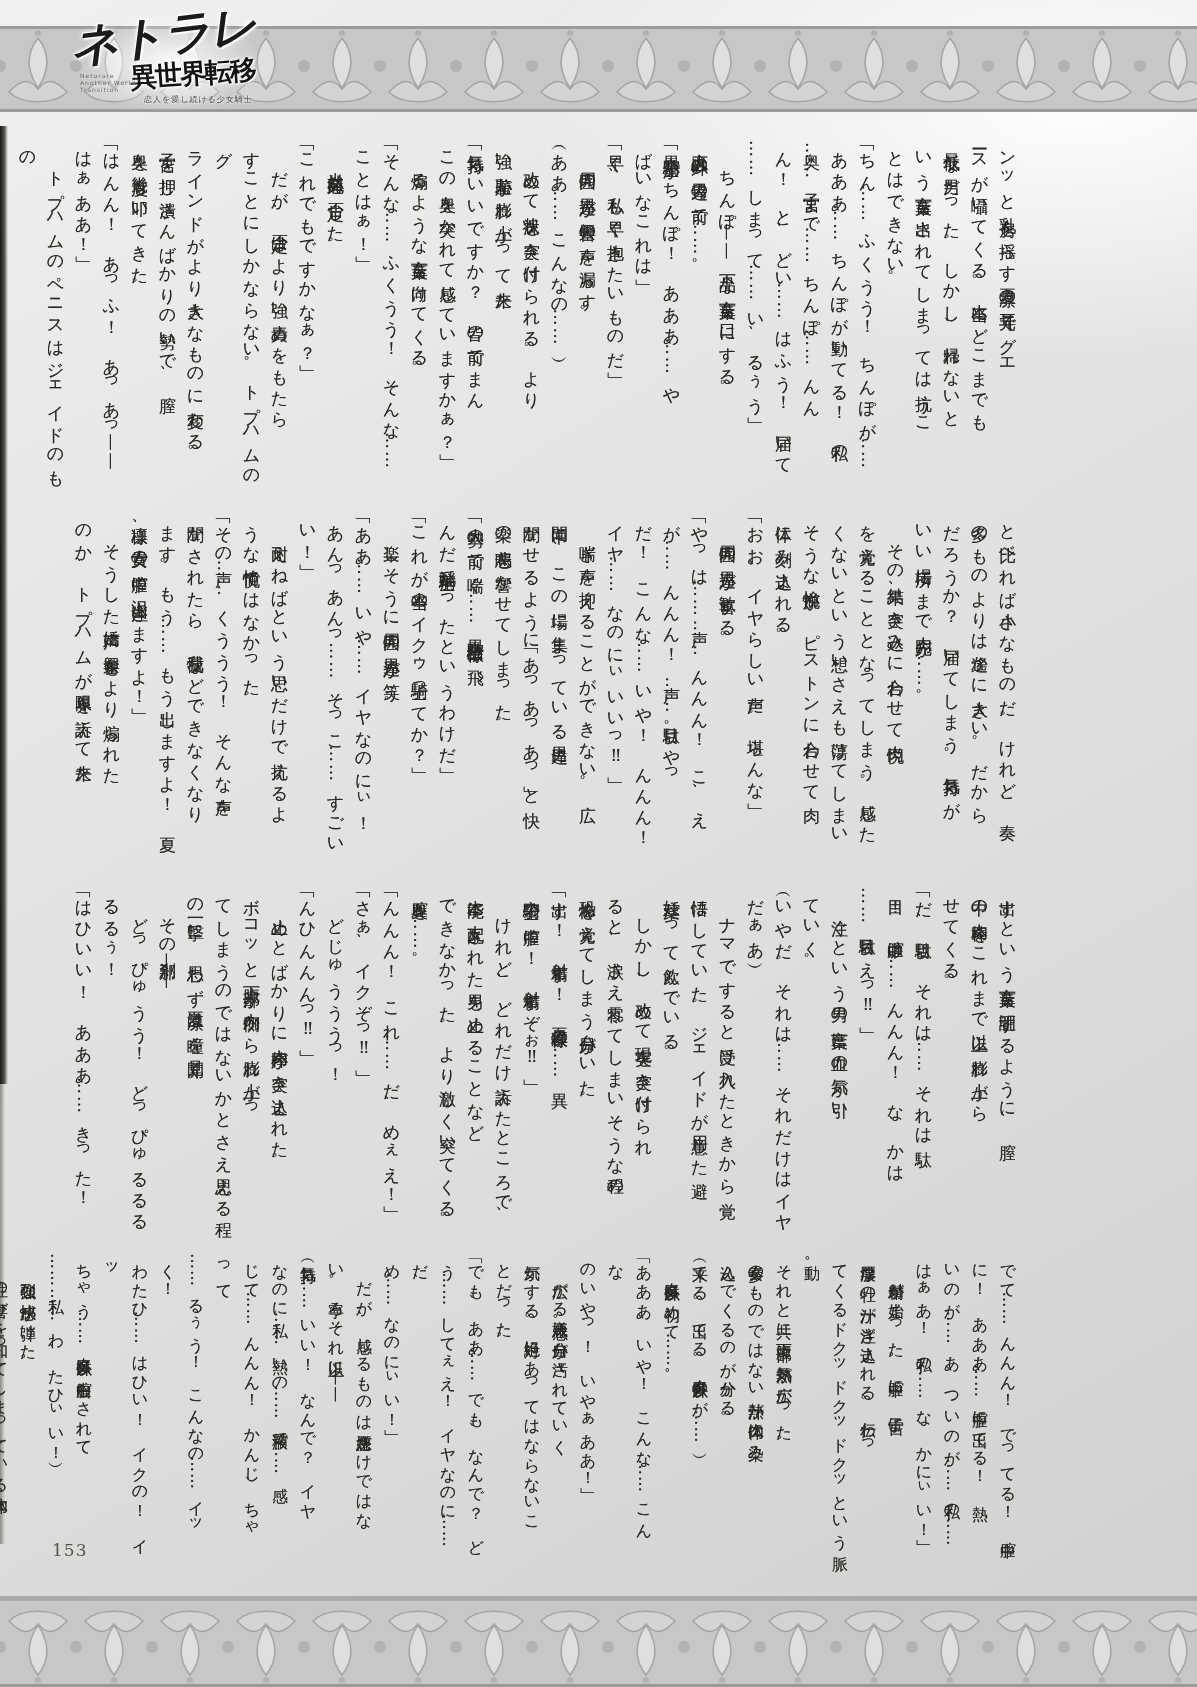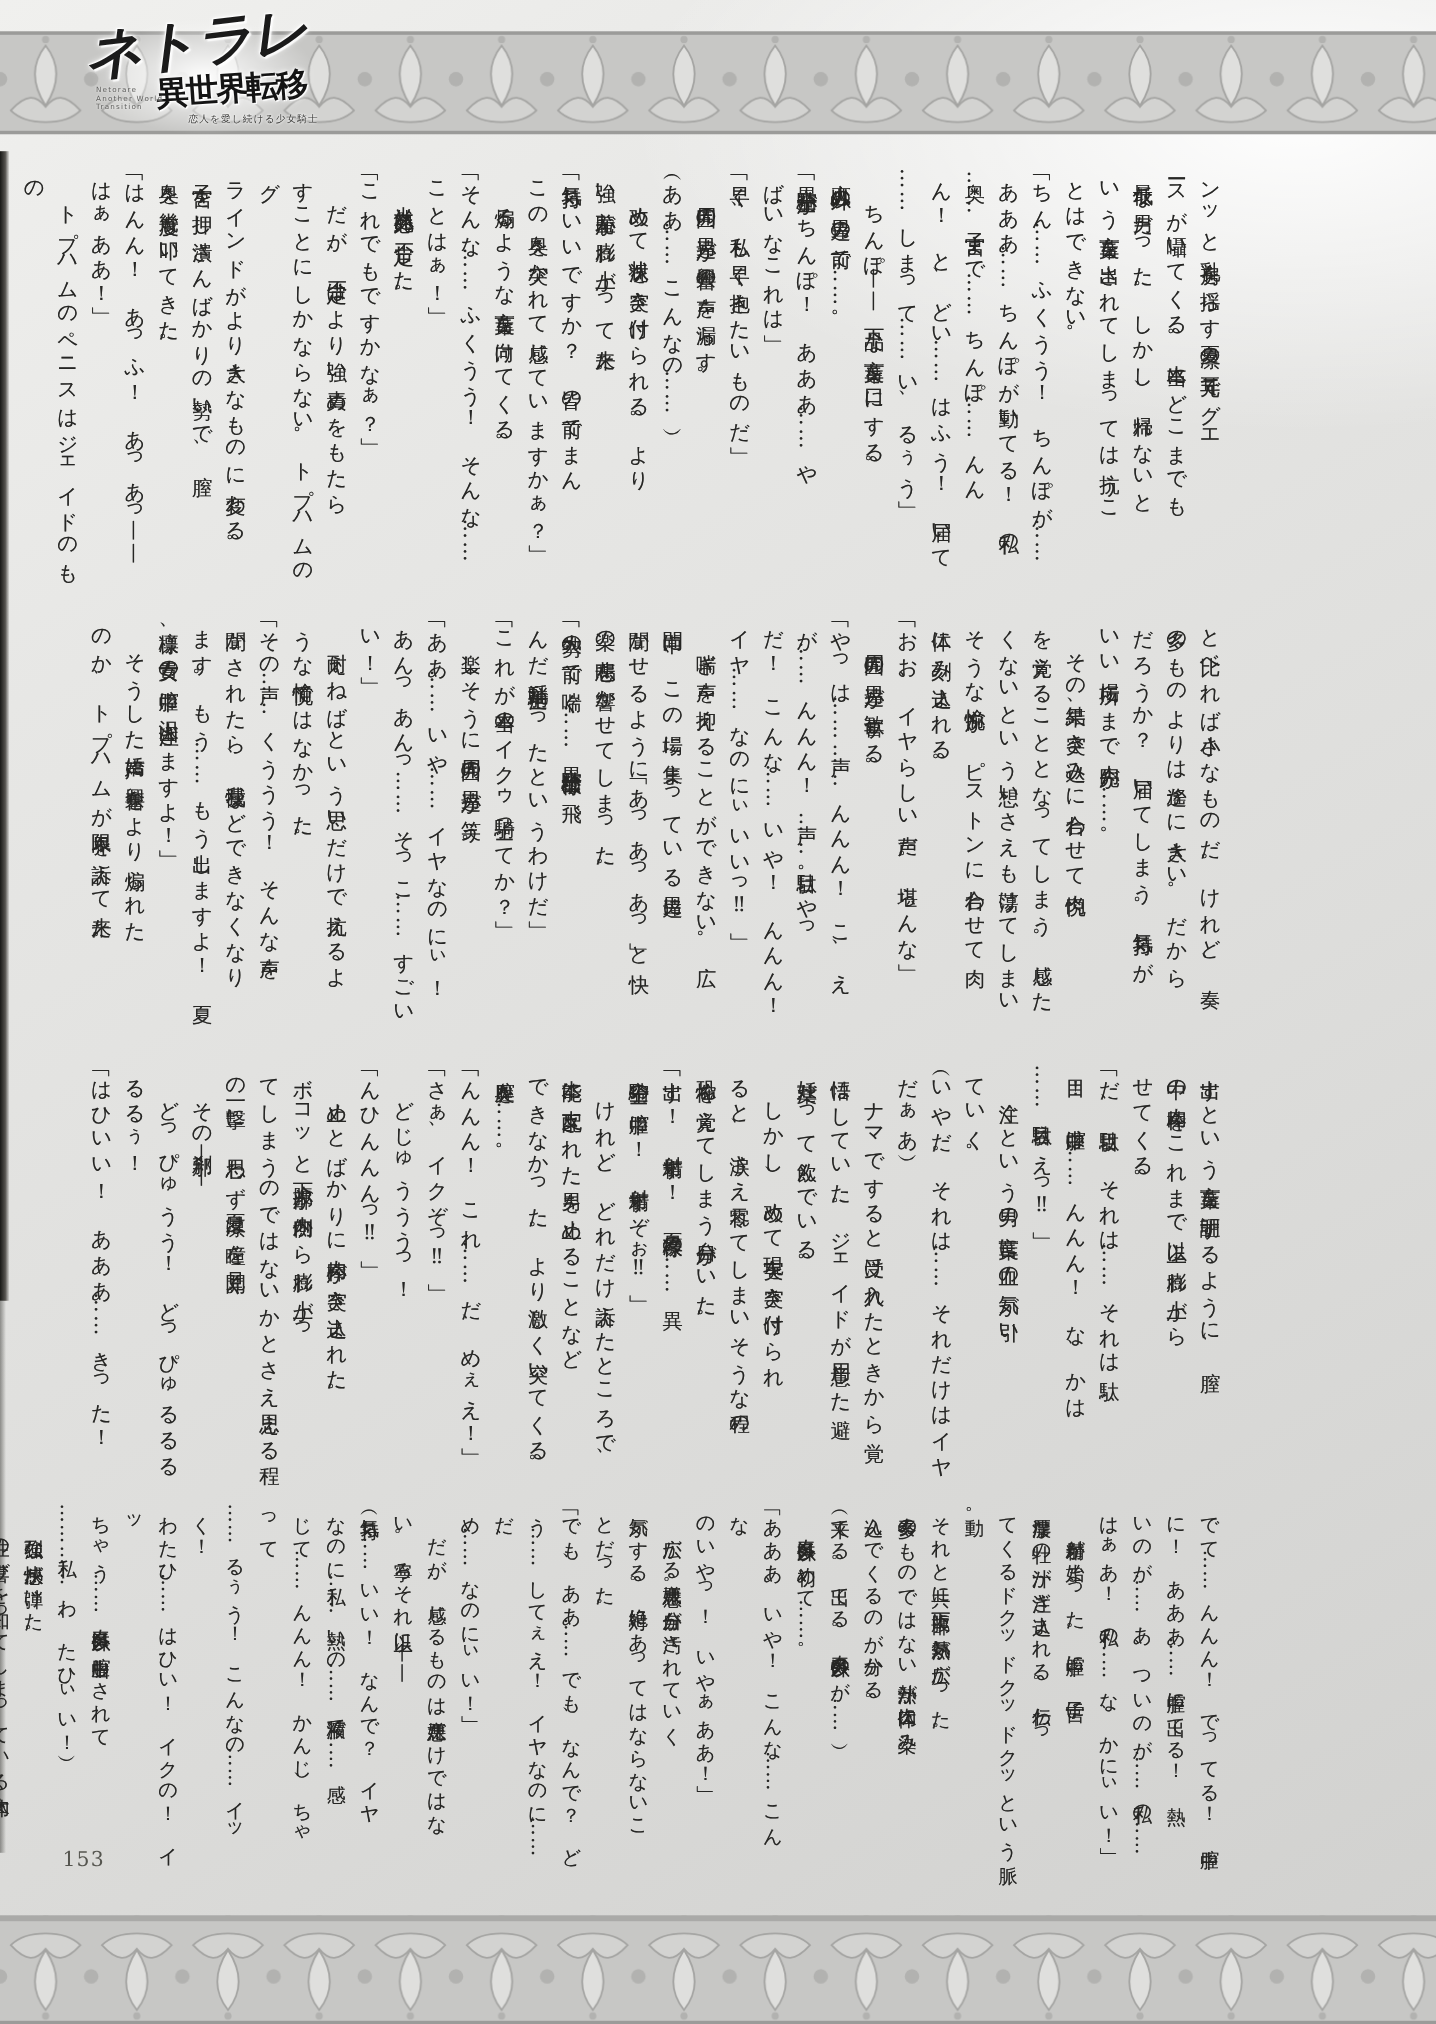--- a/index.html
+++ b/index.html
@@ -17,21 +17,21 @@
   .logo-glow{position:absolute;left:-18px;top:-6px;width:260px;height:135px;
     background:radial-gradient(ellipse 50% 50% at 50% 50%, rgba(255,255,255,0.95), rgba(255,255,255,0) 72%);}
   .logo-main{position:absolute;left:18px;top:2px;font-size:47px;font-weight:bold;color:#1b1b1b;
     transform:skewX(-14deg) rotate(-7deg);letter-spacing:-3px;
     text-shadow:0 0 3px #fff,0 0 6px #fff,2px 2px 1px rgba(255,255,255,.85),-1px -1px 1px rgba(255,255,255,.85);}
   .logo-sub{position:absolute;left:72px;top:54px;font-size:27px;font-weight:bold;color:#141414;
     transform:rotate(-4deg);letter-spacing:-2px;
     text-shadow:0 0 3px #fff,0 0 5px #fff,1px 1px 0 rgba(255,255,255,.9);}
   .logo-en{position:absolute;left:22px;top:70px;font-size:6px;line-height:7px;color:#5c5c5a;
     letter-spacing:1px;font-family:"DejaVu Sans",sans-serif;text-shadow:0 0 2px #fff;}
-  .logo-tag{position:absolute;left:99px;top:92px;font-size:8px;color:#3c3c3a;letter-spacing:1px;
+  .logo-tag{position:absolute;left:86px;top:92px;font-size:8px;color:#3c3c3a;letter-spacing:1px;
     text-shadow:0 0 2px #fff,0 0 3px #fff;}
   .band{
     position:absolute;left:66px;width:956px;
     writing-mode:vertical-rl;text-orientation:mixed;
     font-size:17px;line-height:28px;letter-spacing:2px;color:#262624;
     text-shadow:0 0 .4px rgba(40,40,40,.5);
   }
   .band1{top:140px;height:345px;}
   .band2{top:513px;height:345px;}
   .band3{top:887px;height:345px;}

